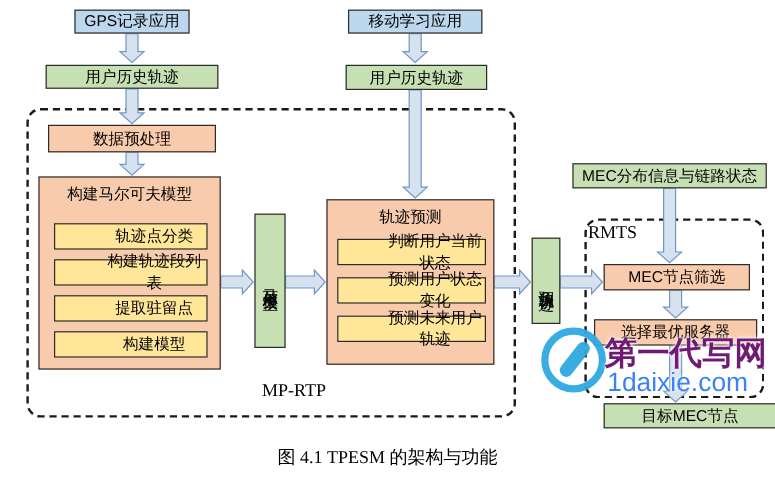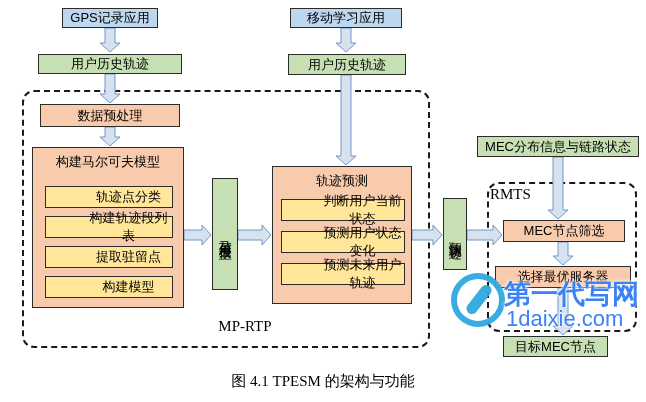--- a/index.html
+++ b/index.html
@@ -42,21 +42,21 @@
   }
   .arrows{position:absolute;left:0;top:0;z-index:2;}
   .arrows polygon{fill:#D6E2F0;stroke:#7196C4;stroke-width:1;}
   .caption{
     position:absolute;left:0;top:372px;width:100%;text-align:center;
     font-family:"Liberation Serif","DejaVu Serif",serif;font-size:15px;z-index:3;
   }
   .watermark{position:absolute;z-index:9;pointer-events:none;}
   .wm-brand{
     position:absolute;left:504px;top:276px;font-size:27px;font-weight:bold;
-    color:#3b82f6;text-shadow:0 0 2px #fff,0 0 4px #fff;white-space:nowrap;
+    color:#701a75;text-shadow:0 0 2px #fff,0 0 4px #fff;white-space:nowrap;
   }
   .wm-site{
     position:absolute;left:506px;top:306px;font-size:22px;font-weight:500;
     color:#3b82f6;text-shadow:0 0 2px #fff,0 0 4px #fff;white-space:nowrap;
   }
   .wm-logo{position:absolute;left:448px;top:270px;width:60px;height:60px;}
 </style>
 </head>
 <body>
 
@@ -110,21 +110,21 @@
   <div class="box green vbox" style="left:443px;top:198px;width:24px;height:72px;">预测轨迹</div>
 
   <div class="box green" style="left:477px;top:136px;width:162px;height:21px;">MEC分布信息与链路状态</div>
 
   <div class="group-label" style="left:490px;top:186px;">RMTS</div>
 
   <div class="box orange" style="left:503px;top:220px;width:122px;height:22px;">MEC节点筛选</div>
 
   <div class="box orange" style="left:495px;top:266px;width:136px;height:22px;">选择最优服务器</div>
 
-  <div class="box green" style="left:503px;top:336px;width:105px;height:21px;">目标MEC节点</div>
+  <div class="box green" style="left:503px;top:336px;width:144px;height:21px;">目标MEC节点</div>
 
   <div class="caption">图 4.1 TPESM 的架构与功能</div>
 
   <div class="watermark" style="left:0;top:0;width:646px;height:402px;">
     <svg class="wm-logo" viewBox="0 0 60 60">
       <circle cx="30" cy="30" r="24" fill="none" stroke="#2EA9DF" stroke-width="6" opacity="0.95"></circle>
       <rect x="25" y="12" width="11" height="34" rx="5.5" fill="#2EA9DF" opacity="0.95" transform="rotate(38 30 30)"></rect>
     </svg>
     <div class="wm-brand">第一代写网</div>
     <div class="wm-site">1daixie.com</div>

